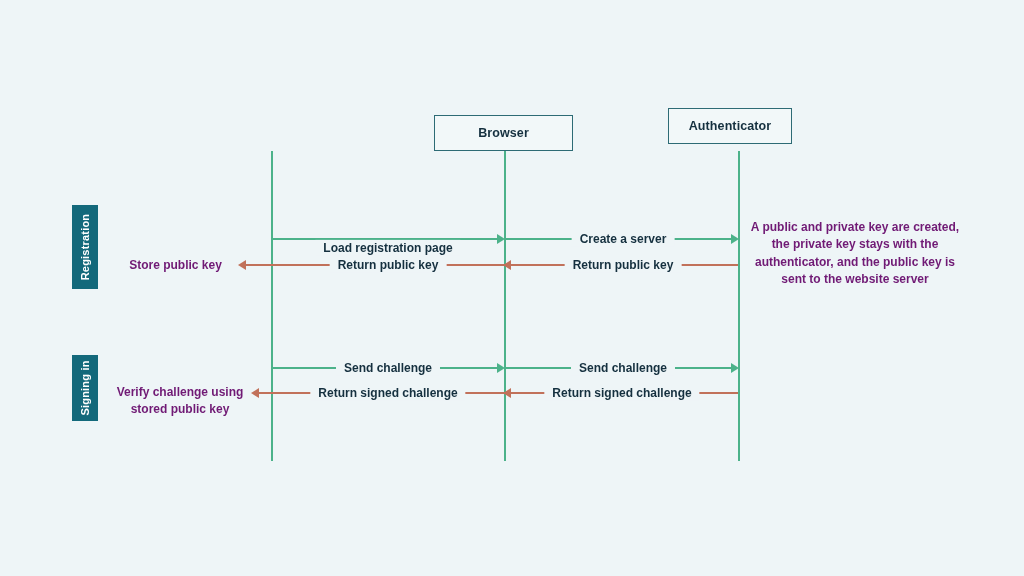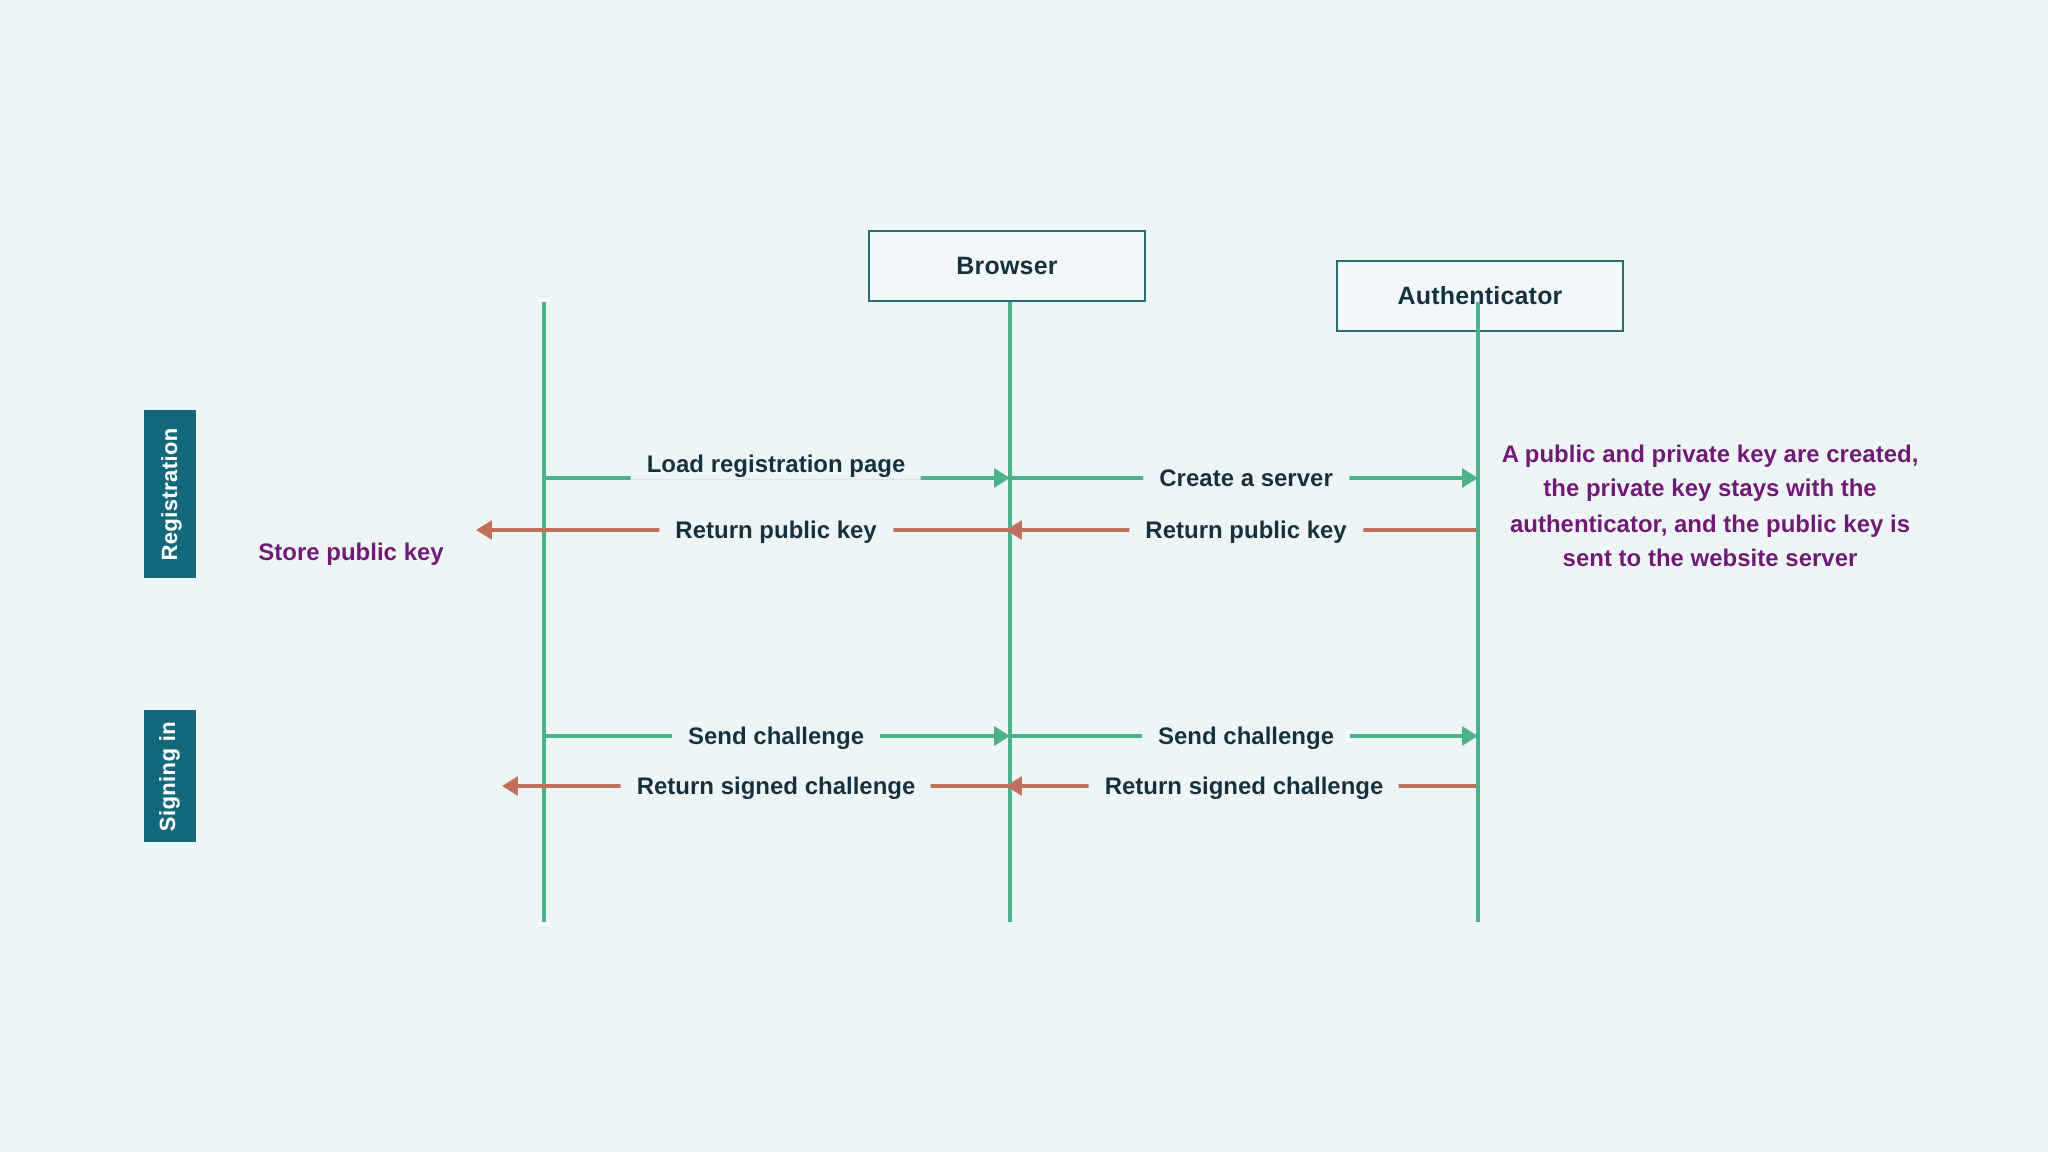--- a/index.html
+++ b/index.html
@@ -115,67 +115,68 @@
 </head>
 <body>
 
 <div id="stage">
 
 
   <div class="participant-box" style="left:434px; top:115px; width:139px;">
     <span class="participant-label">Browser</span>
   </div>
 
-  <div class="participant-box" style="left:668px; top:130px; width:144px;text-align:center;">
+  <div class="participant-box" style="left:668px; top:108px; width:124px;text-align:center;">
     <span class="participant-label">Authenticator</span>
   </div>
 
   <div class="lifeline" style="left:271px; top:151px; height:310px;"></div>
   <div class="lifeline" style="left:504px; top:151px; height:310px;"></div>
   <div class="lifeline" style="left:738px; top:151px; height:310px;"></div>
 
   <div class="phase-badge" style="left:72px; top:205px; height:84px;">
     <span class="phase-badge-label">Registration</span>
   </div>
 
   <div class="phase-badge" style="left:72px; top:355px; height:66px;">
     <span class="phase-badge-label">Signing in</span>
   </div>
 
   <div class="msg-line fwd" style="left:272px; top:238px; width:230px;"></div>
   <div class="arrowhead right" style="left:497px; top:234px;"></div>
-  <div class="msg-label" style="left:388px; top:232px;text-align:right;">Load registration page</div>
+  <div class="msg-label" style="left:388px; top:248px;text-align:right;">Load registration page</div>
 
   <div class="msg-line fwd" style="left:505px; top:238px; width:231px;"></div>
   <div class="arrowhead right" style="left:731px; top:234px;"></div>
   <div class="msg-label" style="left:623px; top:239px;">Create a server</div>
 
   <div class="msg-line back" style="left:506px; top:264px; width:232px;"></div>
   <div class="arrowhead left" style="left:503px; top:260px;"></div>
   <div class="msg-label" style="left:623px; top:265px;">Return public key</div>
 
   <div class="msg-line back" style="left:245px; top:264px; width:260px;"></div>
   <div class="arrowhead left" style="left:238px; top:260px;"></div>
   <div class="msg-label" style="left:388px; top:265px;">Return public key</div>
 
-  <div class="note left-note" style="left:118px; top:257px; width:115px;margin-top:11px;">Store public key</div>
+  <div class="note left-note" style="left:118px; top:257px; width:115px;">Store public key</div>
 
   <div class="note right-note" style="left:748px; top:219px; width:214px;">A public and private key are created, the private key stays with the authenticator, and the public key is sent to the website server</div>
 
   <div class="msg-line fwd" style="left:272px; top:367px; width:230px;"></div>
   <div class="arrowhead right" style="left:497px; top:363px;"></div>
   <div class="msg-label" style="left:388px; top:368px;">Send challenge</div>
 
   <div class="msg-line fwd" style="left:505px; top:367px; width:231px;"></div>
   <div class="arrowhead right" style="left:731px; top:363px;"></div>
   <div class="msg-label" style="left:623px; top:368px;">Send challenge</div>
 
   <div class="msg-line back" style="left:506px; top:392px; width:232px;"></div>
   <div class="arrowhead left" style="left:503px; top:388px;"></div>
   <div class="msg-label" style="left:622px; top:393px;">Return signed challenge</div>
 
   <div class="msg-line back" style="left:258px; top:392px; width:247px;"></div>
   <div class="arrowhead left" style="left:251px; top:388px;"></div>
   <div class="msg-label" style="left:388px; top:393px;">Return signed challenge</div>
 
+  <div class="note left-note" style="left:110px; top:384px; width:140px;">Verify challenge using stored public key</div>
 
 
 </div>
 
 </body></html>

